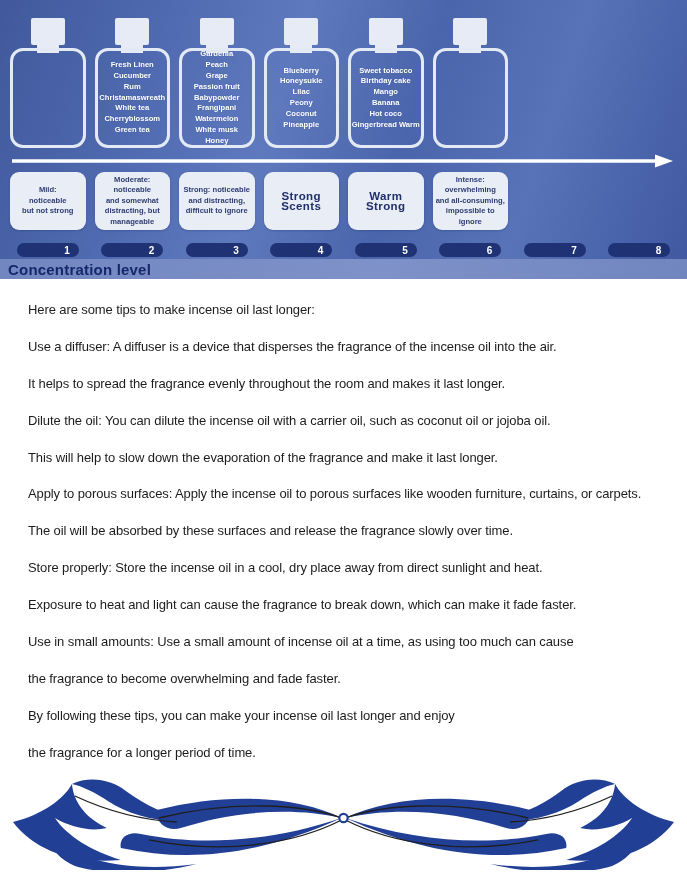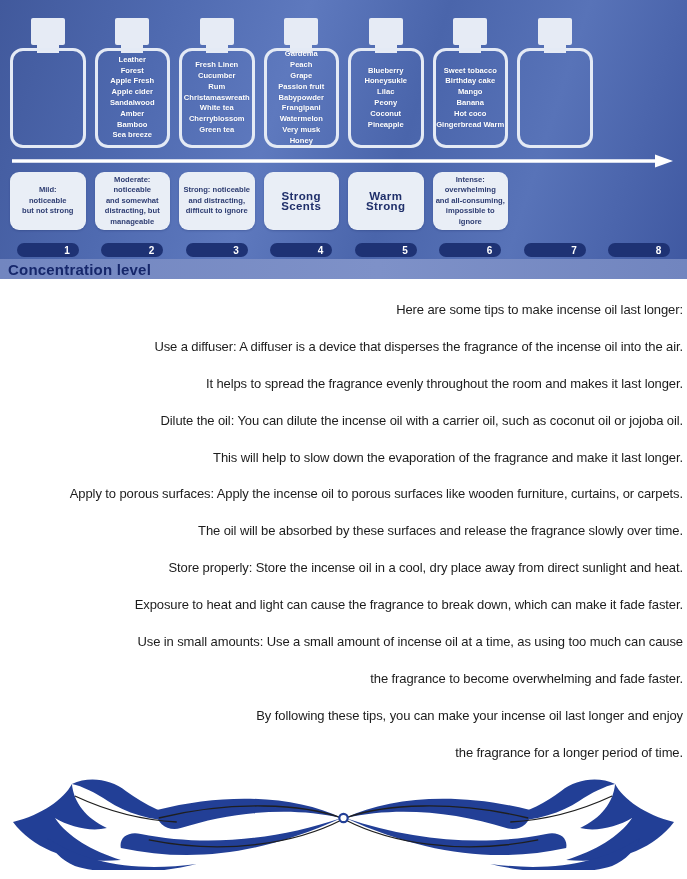--- a/index.html
+++ b/index.html
@@ -71,21 +71,21 @@
     position: absolute; left: 0; right: 0; bottom: 0; height: 20px;
     background: linear-gradient(90deg,#7286c0,#7e91c8 55%,#7185bf);
     display: flex; align-items: center; text-align: center;
   }
   .band-text {
     padding-left: 8px; font-size: 15px; font-weight: 700;
     color: #16276b; letter-spacing: .2px;
   }
 
   
-  .tips { position: absolute; top: 292px; left: 28px; right: 4px; text-align: right; }
+  .tips { position: absolute; top: 292px; left: 28px; right: 4px; }
   .tips p {
     height: 36.9px; line-height: 36.9px;
     font-size: 13px; color: #1c1c1c; letter-spacing: -0.1px;
     white-space: nowrap;
   }
 
   
   .flourish { position: absolute; left: 9px; top: 766px; width: 669px; height: 104px; }
   .flourish svg { width: 100%; height: 100%; display: block; }
 </style>
@@ -95,36 +95,20 @@
 <div class="page">
 
   <div class="banner">
 
     <div class="row8">
       <div class="bottle-wrap">
         <div class="cap"></div>
         <div class="neck"></div>
         <div class="bottle-body">
           <div class="scents"></div>
-        </div>
-      </div>
-      <div class="bottle-wrap">
-        <div class="cap"></div>
-        <div class="neck"></div>
-        <div class="bottle-body">
-          <div class="scents">
-              <div>Leather</div>
-              <div>Forest</div>
-              <div>Apple Fresh</div>
-              <div>Apple cider</div>
-              <div>Sandalwood</div>
-              <div>Amber</div>
-              <div>Bamboo</div>
-              <div>Sea breeze</div>
-            </div>
         </div>
       </div>
       <div class="bottle-wrap">
         <div class="cap"></div>
         <div class="neck"></div>
         <div class="bottle-body">
           <div class="scents">
               <div>Fresh Linen</div>
               <div>Cucumber</div>
               <div>Rum</div>
@@ -140,21 +124,21 @@
         <div class="neck"></div>
         <div class="bottle-body">
           <div class="scents">
               <div>Gardenia</div>
               <div>Peach</div>
               <div>Grape</div>
               <div>Passion fruit</div>
               <div>Babypowder</div>
               <div>Frangipani</div>
               <div>Watermelon</div>
-              <div>Very musk</div>
+              <div>White musk</div>
               <div>Honey</div>
             </div>
         </div>
       </div>
       <div class="bottle-wrap">
         <div class="cap"></div>
         <div class="neck"></div>
         <div class="bottle-body">
           <div class="scents">
               <div>Blueberry</div>

